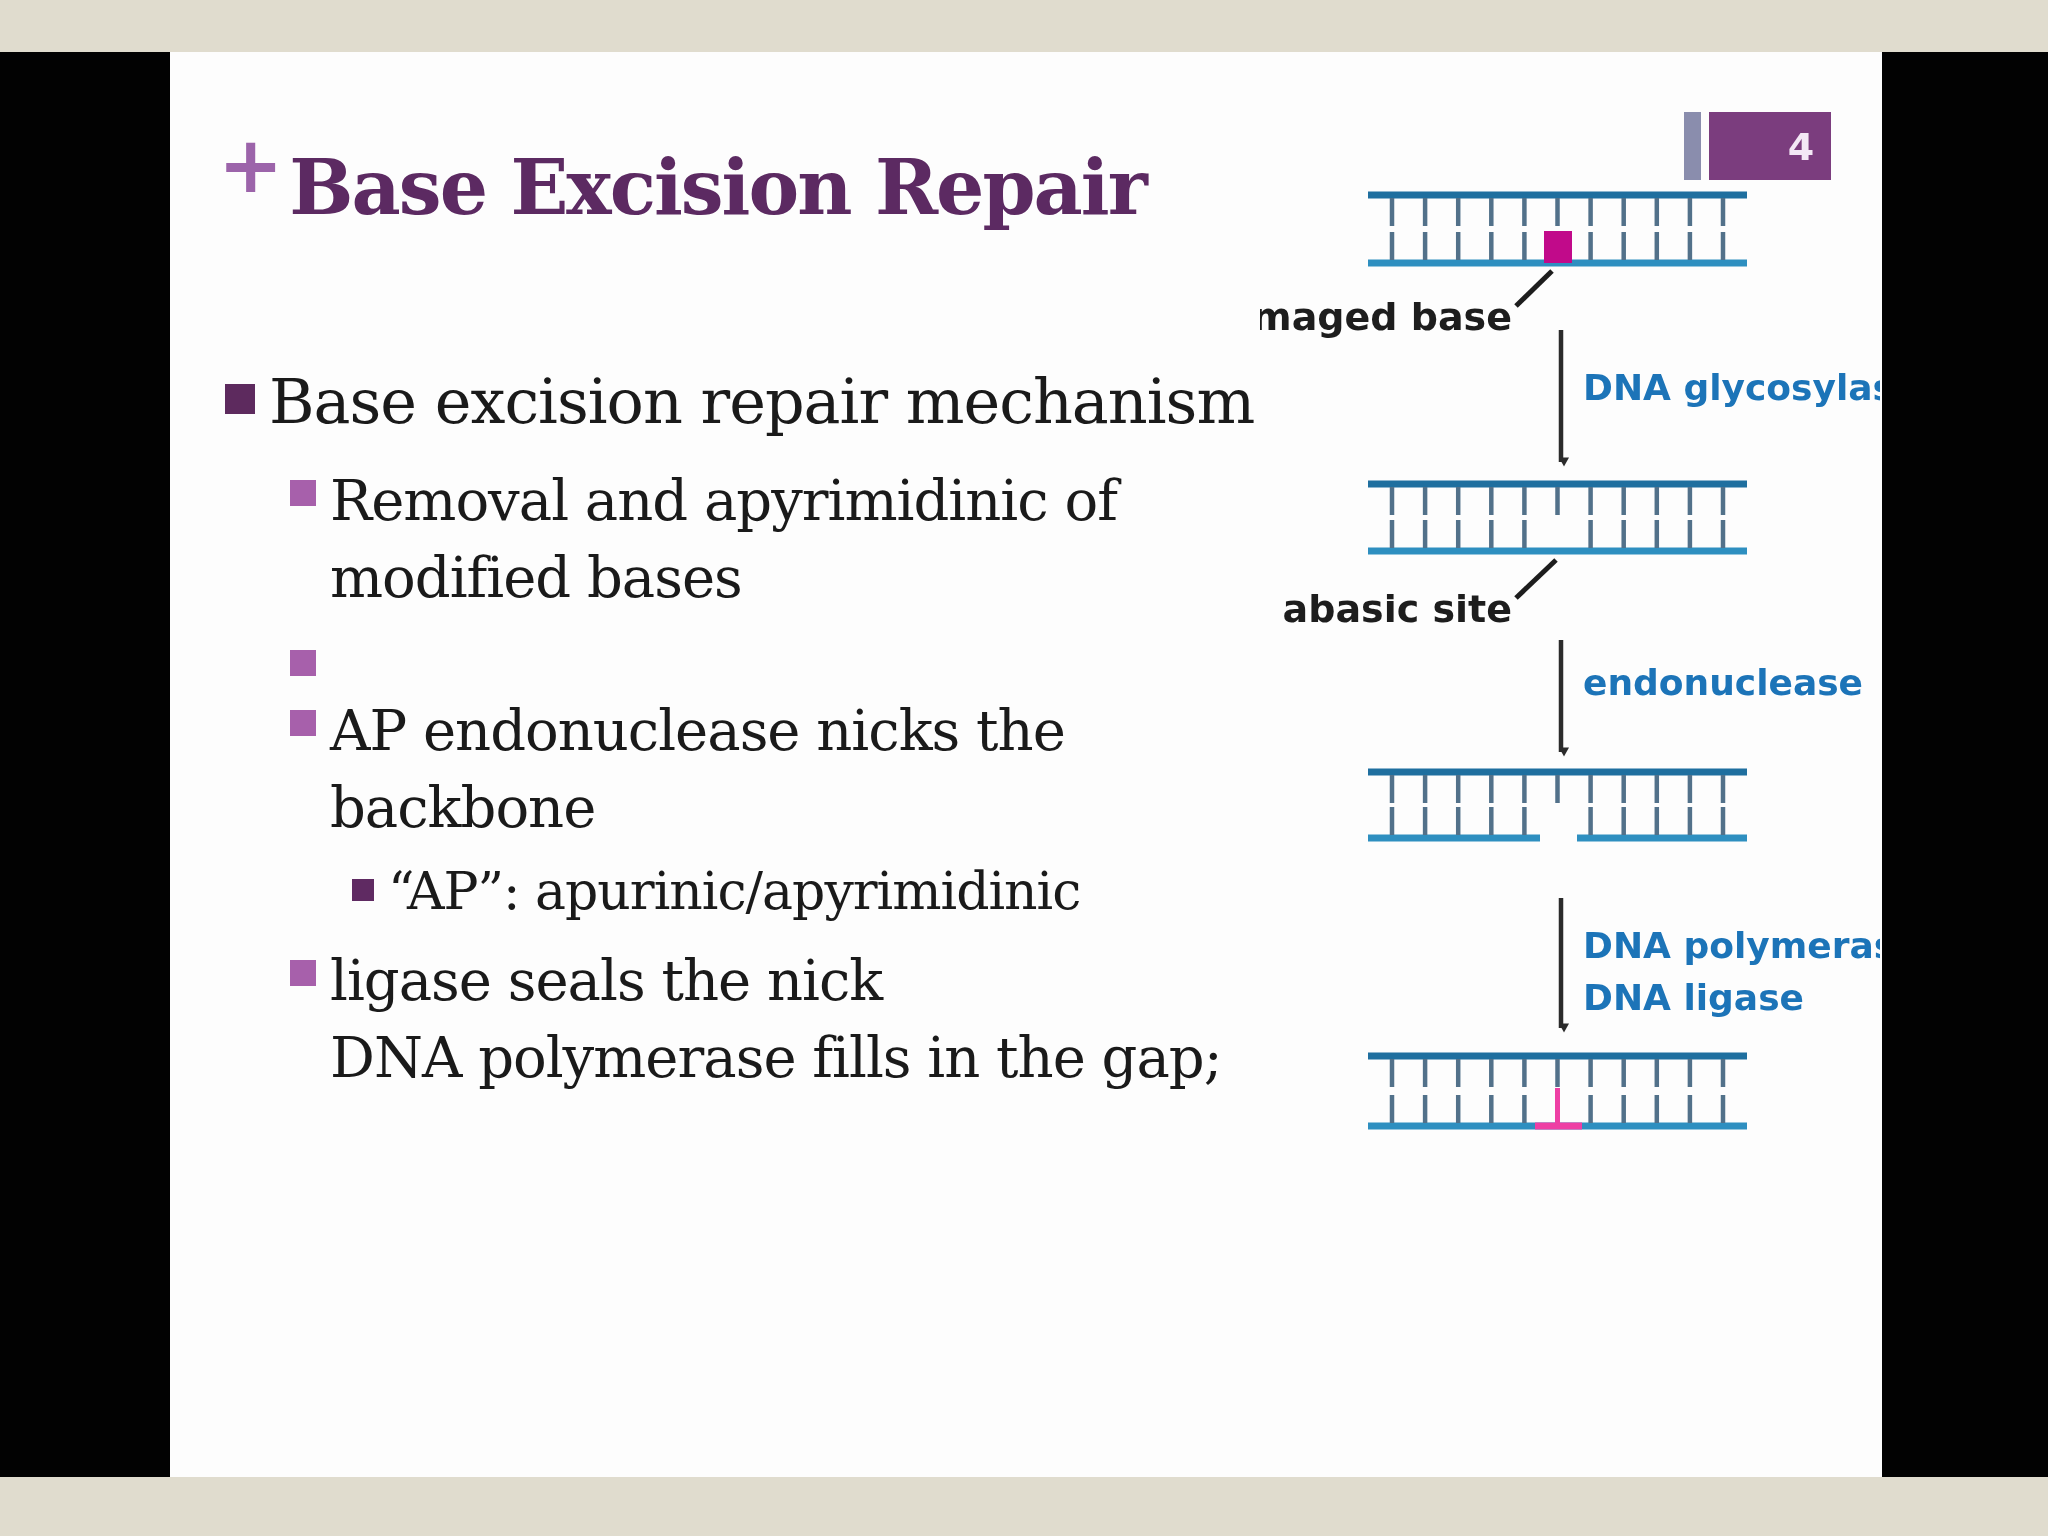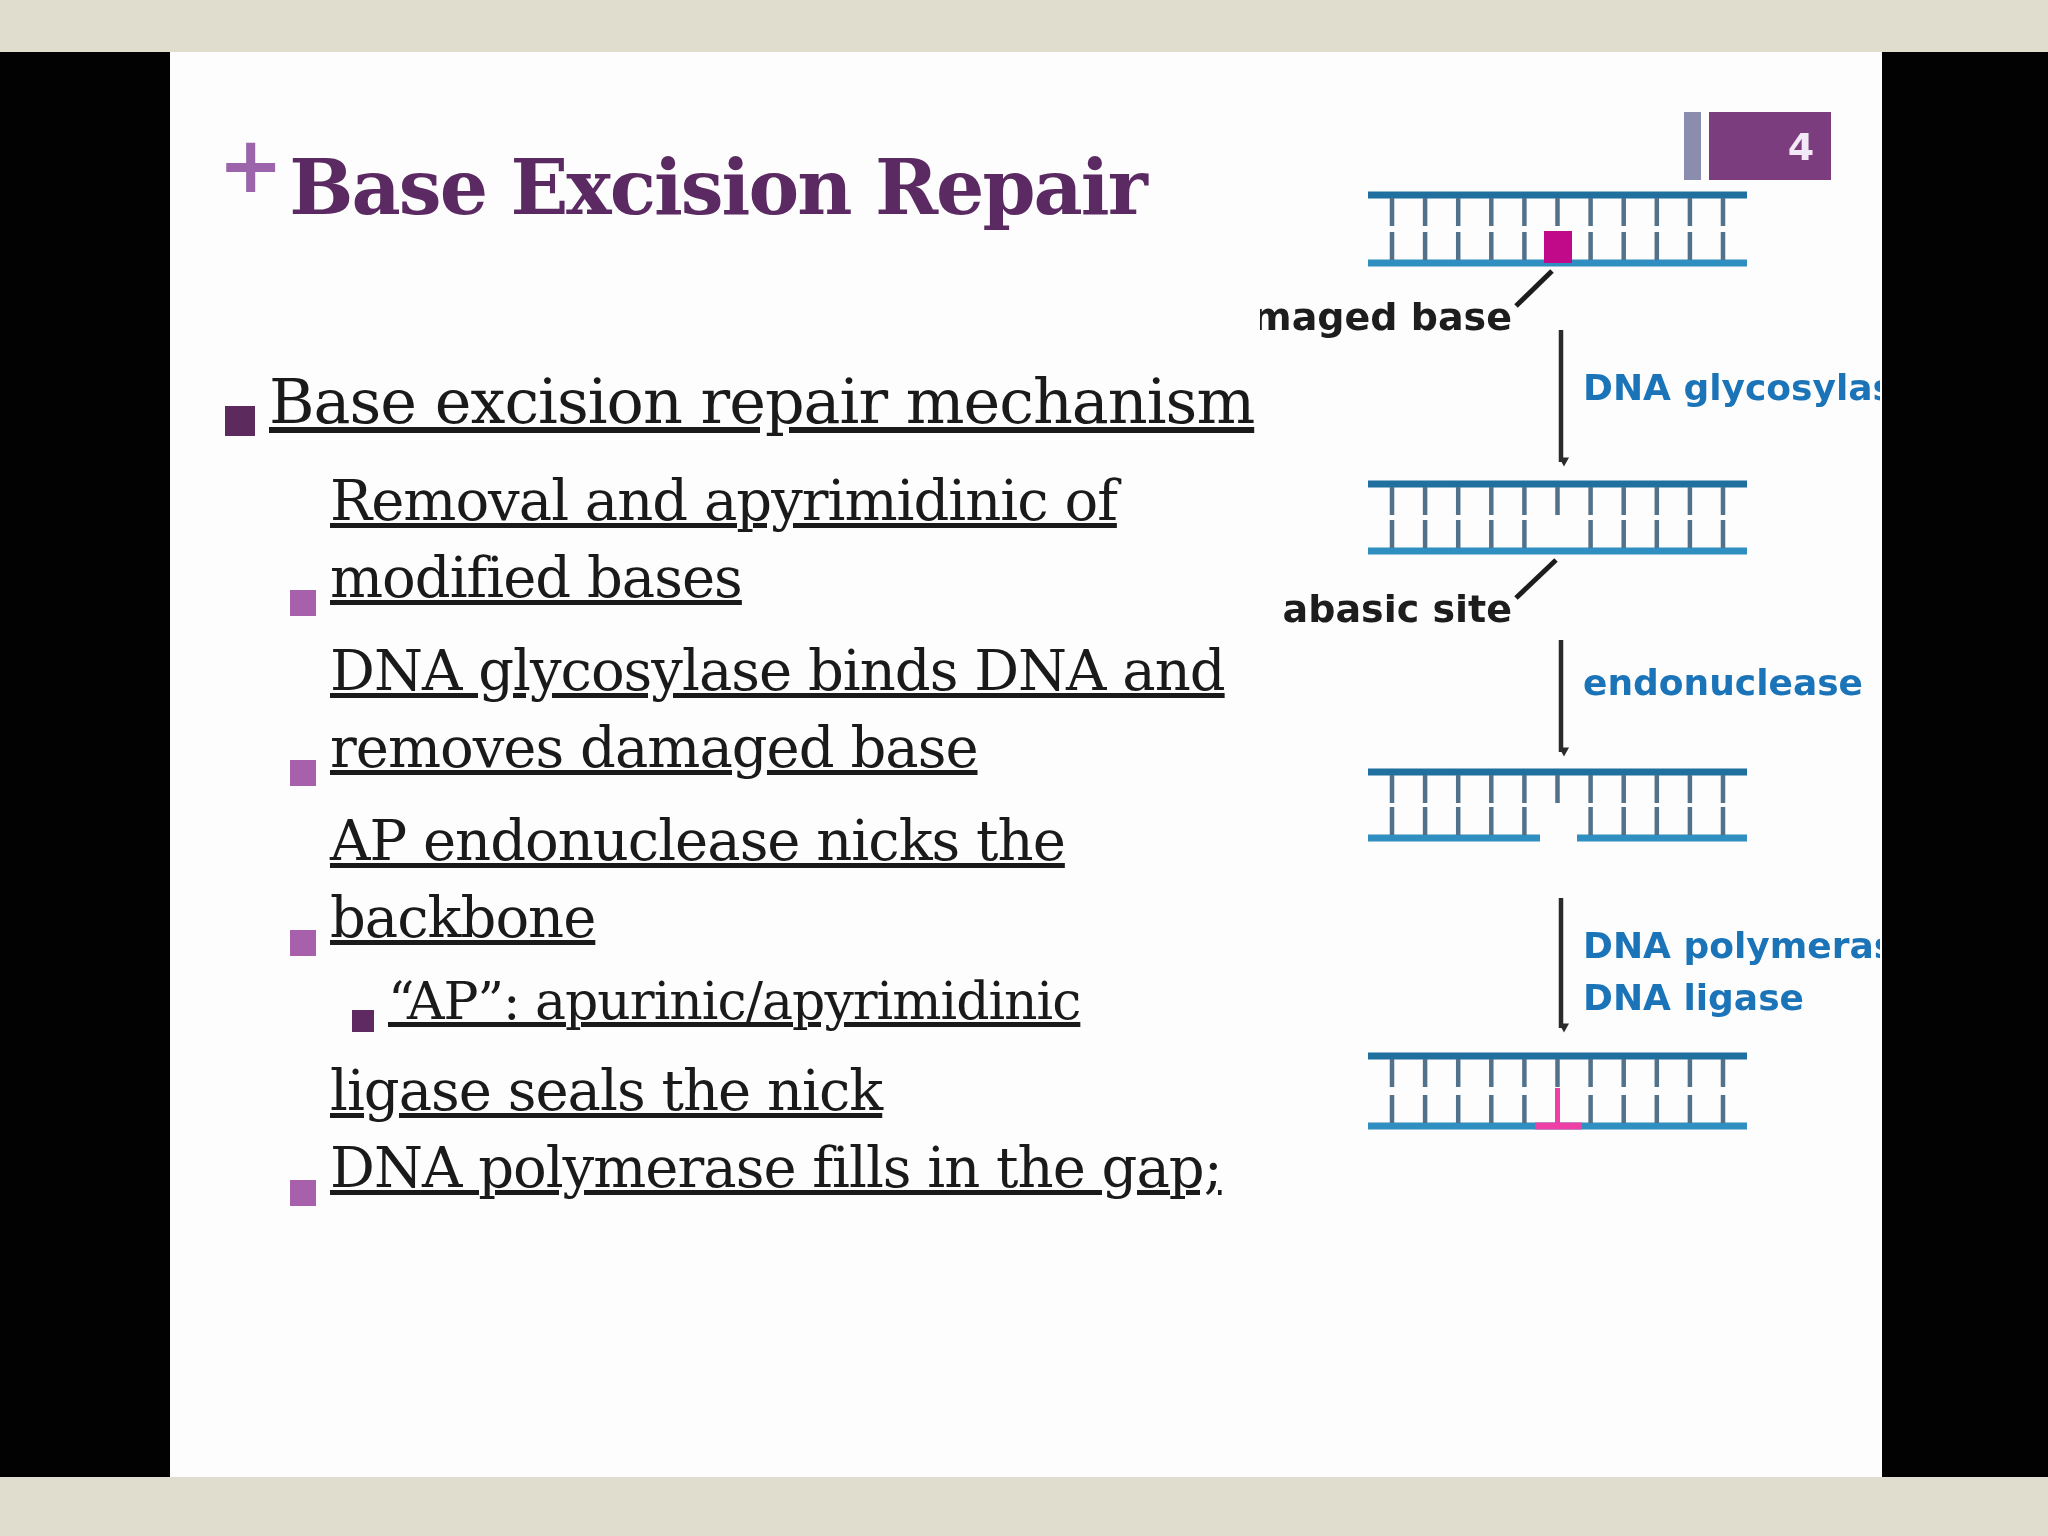--- a/index.html
+++ b/index.html
@@ -23,21 +23,21 @@
     font-family:"DejaVu Sans", sans-serif;
     font-weight:bold;color:#9c64aa;font-size:78px;
     vertical-align:22px;margin-right:6px;
   }
   .slide-title{
     display:inline;font-weight:bold;color:#5c2a62;
     font-size:76px;letter-spacing:-2px;
   }
   
   .bullets{position:absolute;left:55px;top:316px;width:1120px;color:#1a1a1a;}
-  .b-row{display:flex;align-items:flex-end;text-decoration:underline;}
+  .b-row{display:flex;align-items:flex-start;}
   .b-sq{flex:0 0 auto;display:inline-block;}
   .l1{margin:0 0 26px 0;}
   .l1 .b-sq{width:30px;height:30px;background:#5d2a5e;margin:16px 14px 0 0;}
   .l1 .b-text{font-size:62px;line-height:1.1;letter-spacing:-1px;}
   .l2{margin:0 0 16px 65px;}
   .l2 .b-sq{width:26px;height:26px;background:#a760ab;margin:18px 14px 0 0;}
   .l2 .b-text{font-size:56px;line-height:77px;letter-spacing:-1px;}
   .l3{margin:0 0 20px 127px;}
   .l3 .b-sq{width:22px;height:22px;background:#5f2a62;margin:17px 14px 0 0;}
   .l3 .b-text{font-size:52px;line-height:1.15;letter-spacing:-1px;}
@@ -76,24 +76,20 @@
       </div>
       <div class="b-row l2">
         <span class="b-sq"></span>
         <div class="b-text">
           <div>Removal and apyrimidinic of</div>
           <div>modified bases</div>
         </div>
       </div>
       <div class="b-row l2">
         <span class="b-sq"></span>
-        <div class="b-text">
-          <div>DNA glycosylase binds DNA and</div>
-          <div>removes damaged base</div>
-        </div>
       </div>
       <div class="b-row l2">
         <span class="b-sq"></span>
         <div class="b-text">
           <div>AP endonuclease nicks the</div>
           <div>backbone</div>
         </div>
       </div>
       <div class="b-row l3">
         <span class="b-sq"></span>

